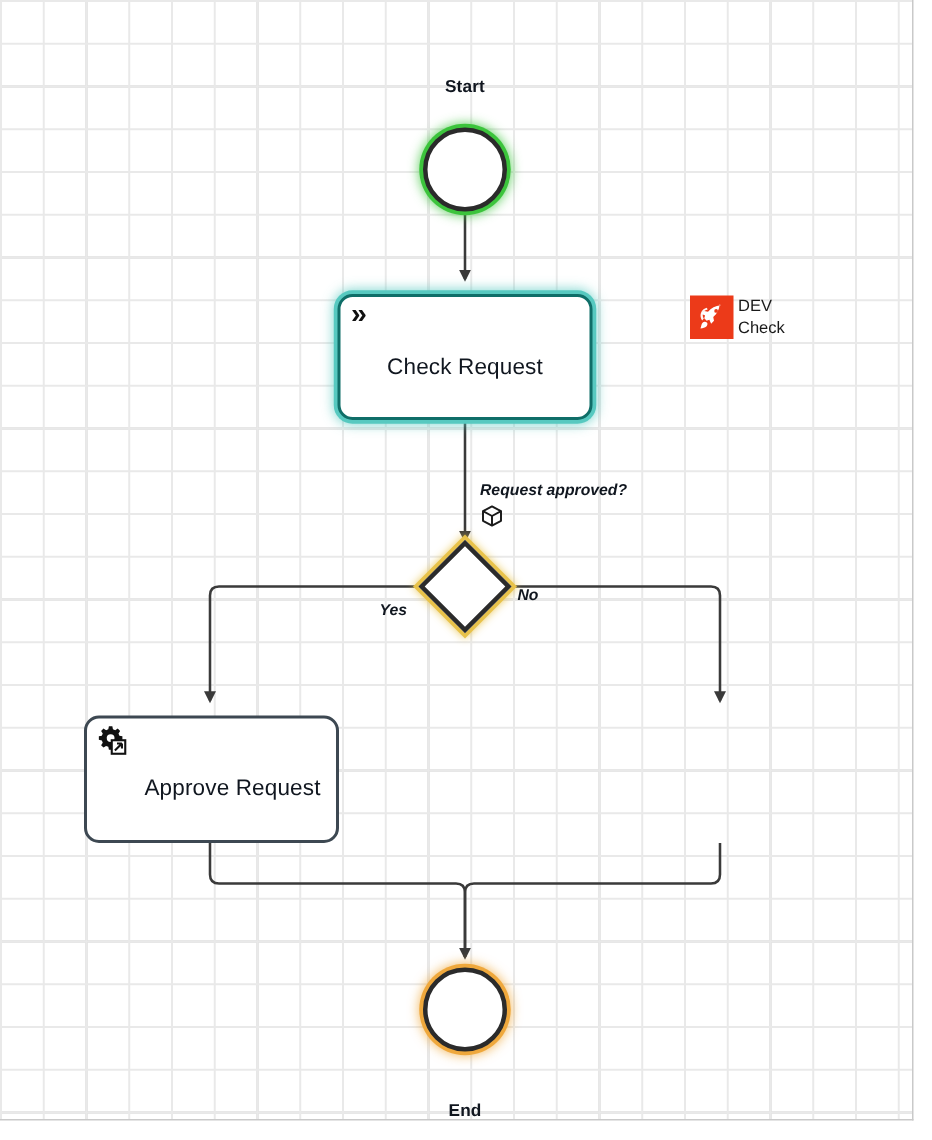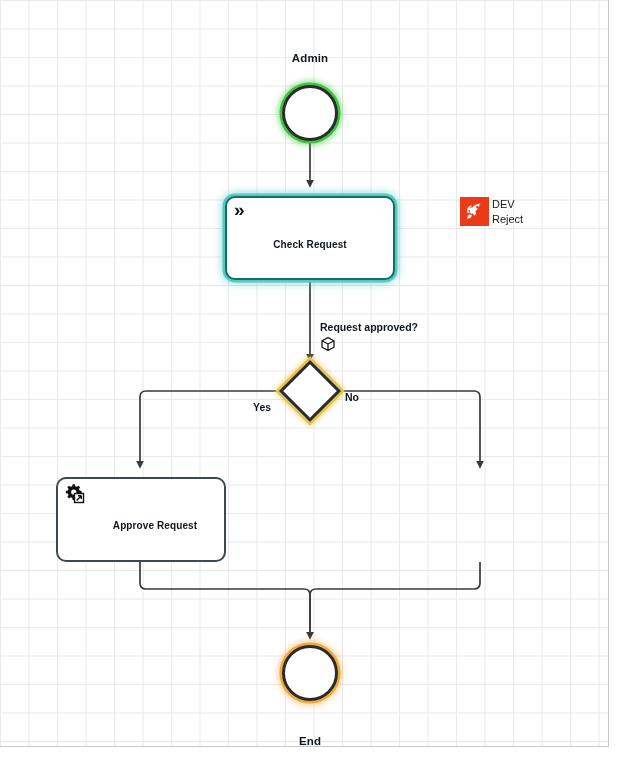--- a/index.html
+++ b/index.html
@@ -78,22 +78,22 @@
     box-sizing: border-box;
     display: flex;
     align-items: center;
     justify-content: center;
   }
   .task.highlight {
     border-color: #0f6e68;
     box-shadow: 0 0 0 2.5px #57c9c0, 0 0 8px 3px rgba(87,201,192,.7);
   }
   .task-text {
-    font-size: 10px;
-    font-weight: bold;
+    font-size: 15px;
+    font-weight: normal;
     color: #10161f;
     letter-spacing: .1px;
     pointer-events: none;
     margin-top: 12px;
   }
   .task-icon {
     position: absolute;
     left: 6px;
     top: 4px;
     width: 22px;
@@ -120,20 +120,21 @@
     transform: rotate(45deg);
     box-shadow: 0 0 0 2.5px #e8c24a, 0 0 6px 2.5px rgba(232,194,74,.85);
   }
   
   .edge-label {
     position: absolute;
     font-size: 10.5px;
     font-weight: bold;
     color: #10161f;
     white-space: nowrap;
+    font-style: italic;
   }
   
   .badge {
     position: absolute;
     display: flex;
     align-items: flex-start;
   }
   .badge-icon {
     width: 29px;
     height: 29px;
@@ -170,21 +171,21 @@
 
     <path d="M285,391 L146,391 Q140,391 140,397 L140,467" stroke="#3a3a3a" stroke-width="1.7" fill="none" marker-end="url(#arrow)"></path>
 
     <path d="M335,391 L474,391 Q480,391 480,397 L480,467" stroke="#3a3a3a" stroke-width="1.7" fill="none" marker-end="url(#arrow)"></path>
 
     <path d="M140,562 L140,583 Q140,589 146,589 L304,589 Q310,589 310,595 L310,638" stroke="#3a3a3a" stroke-width="1.7" fill="none" marker-end="url(#arrow)"></path>
 
     <path d="M480,562 L480,583 Q480,589 474,589 L316,589 Q310,589 310,595 L310,638" stroke="#3a3a3a" stroke-width="1.7" fill="none"></path>
   </svg>
 
-  <div class="node-label" style="left:260px; top:52px; width:100px;">Admin</div>
+  <div class="node-label" style="left:260px; top:52px; width:100px;">Start</div>
   <div class="event start" style="left:282px; top:85px;"></div>
 
   <div class="task highlight" style="left:225px; top:196px; width:170px; height:84px;">
     <span class="chev">»</span>
     <span class="task-text">Check Request</span>
   </div>
 
   <div class="badge" style="left:413px; top:197px;padding-left:47px;">
     <span class="badge-icon">
       <svg viewBox="0 0 29 29" width="29" height="29" xmlns="http://www.w3.org/2000/svg">
@@ -193,21 +194,21 @@
                  l1.2 2.6 1.9 -1.9 -0.5 -2.6 c2.4 -2.1 4.1 -4.9 4.3 -8.5
                  a0.6 0.6 0 0 0 -0.3 -0.3z" fill="#ffffff"></path>
         <circle cx="17.4" cy="10.3" r="1.25" fill="#ec3a19"></circle>
         <path d="M11.4 18.1c-0.9 -0.9 -2.3 -0.8 -3 0 -0.8 .8 -0.9 2.3 -1.4 3.9
                  1.6 -0.5 3.1 -0.6 3.9 -1.4 .8 -0.7 .9 -2.1 .5 -2.5z" fill="#ffffff"></path>
         <path d="M11.2 8.2a5.3 5.3 0 0 0 -3.1 8.4l1.1 -1.2a3.9 3.9 0 0 1 2.6 -6.1z" fill="#ffffff" opacity="0.95"></path>
       </svg>
     </span>
     <span class="badge-text">
       <span>DEV</span><br>
-      <span>Reject</span>
+      <span>Check</span>
     </span>
   </div>
 
   <div class="edge-label" style="left:320px; top:321px;">Request approved?</div>
   <span class="cube-icon" style="left:320px; top:336px;">
     <svg viewBox="0 0 16 16" width="16" height="16" xmlns="http://www.w3.org/2000/svg">
       <path d="M8 1.6 L14 4.8 L14 11.2 L8 14.4 L2 11.2 L2 4.8 Z" fill="#ffffff" stroke="#1a1a1a" stroke-width="1.3" stroke-linejoin="round"></path>
       <path d="M2 4.8 L8 8 L14 4.8 M8 8 L8 14.4" fill="none" stroke="#1a1a1a" stroke-width="1.3" stroke-linejoin="round"></path>
     </svg>
   </span>

